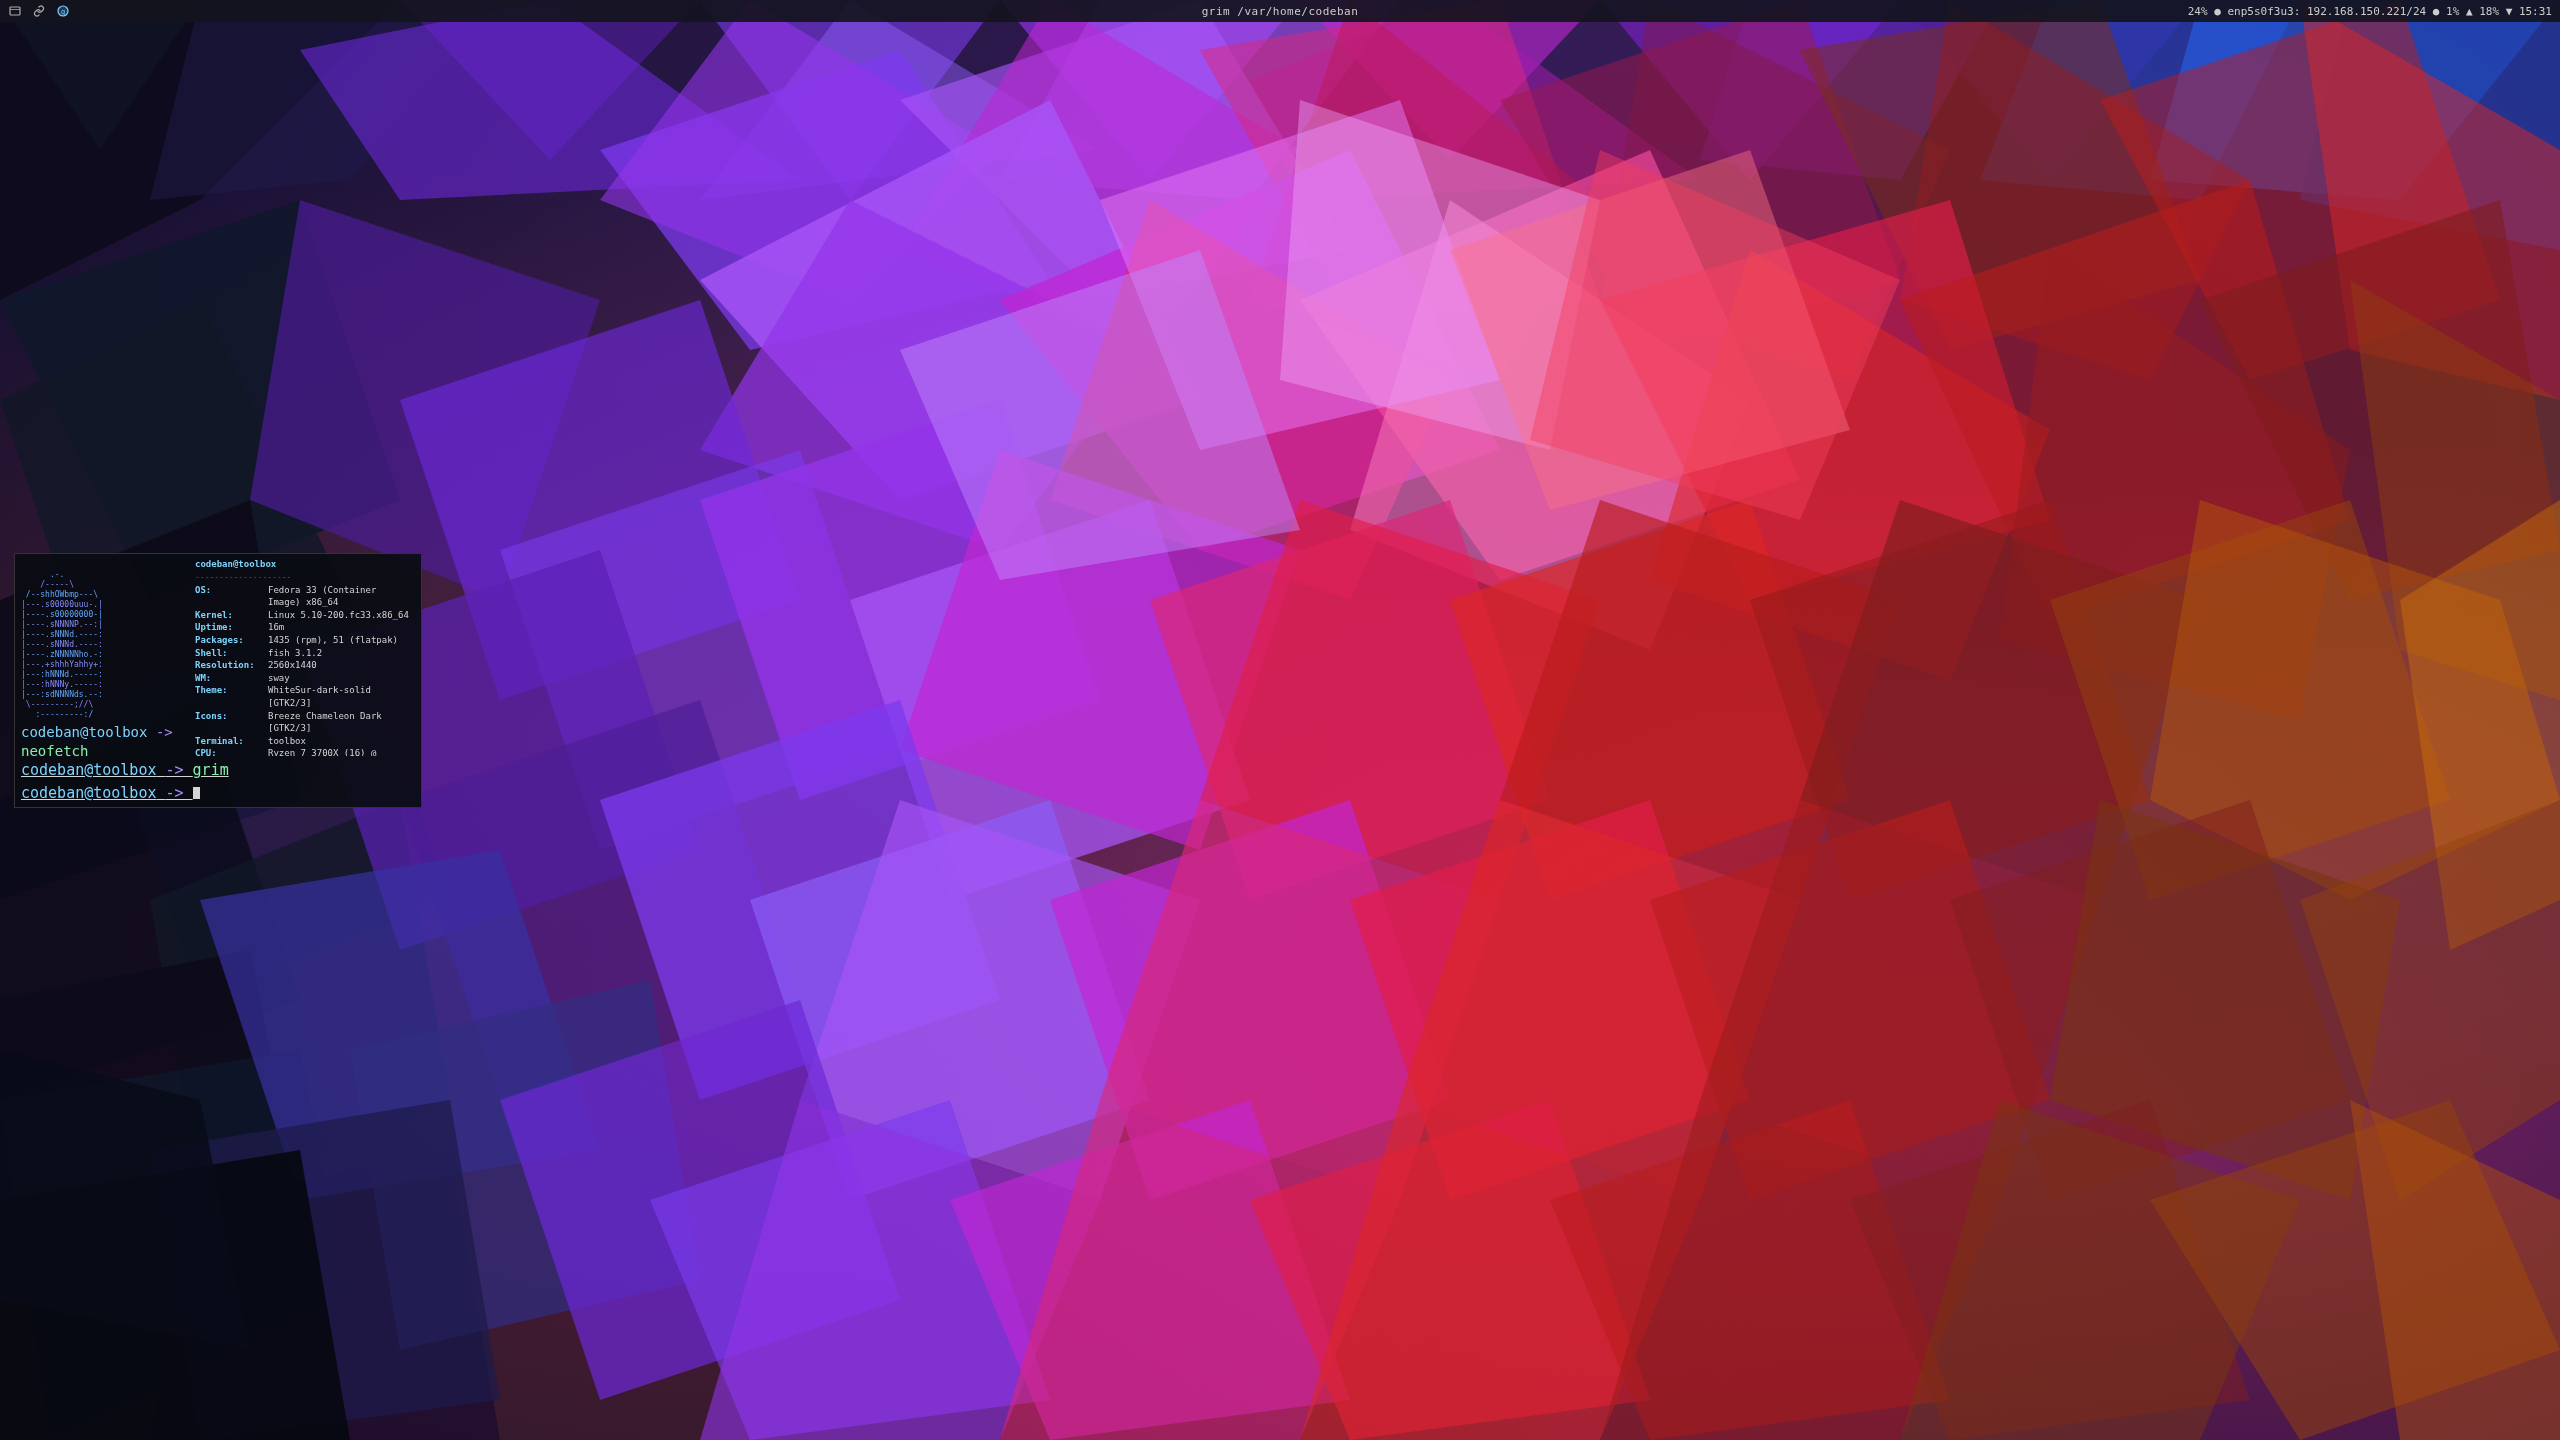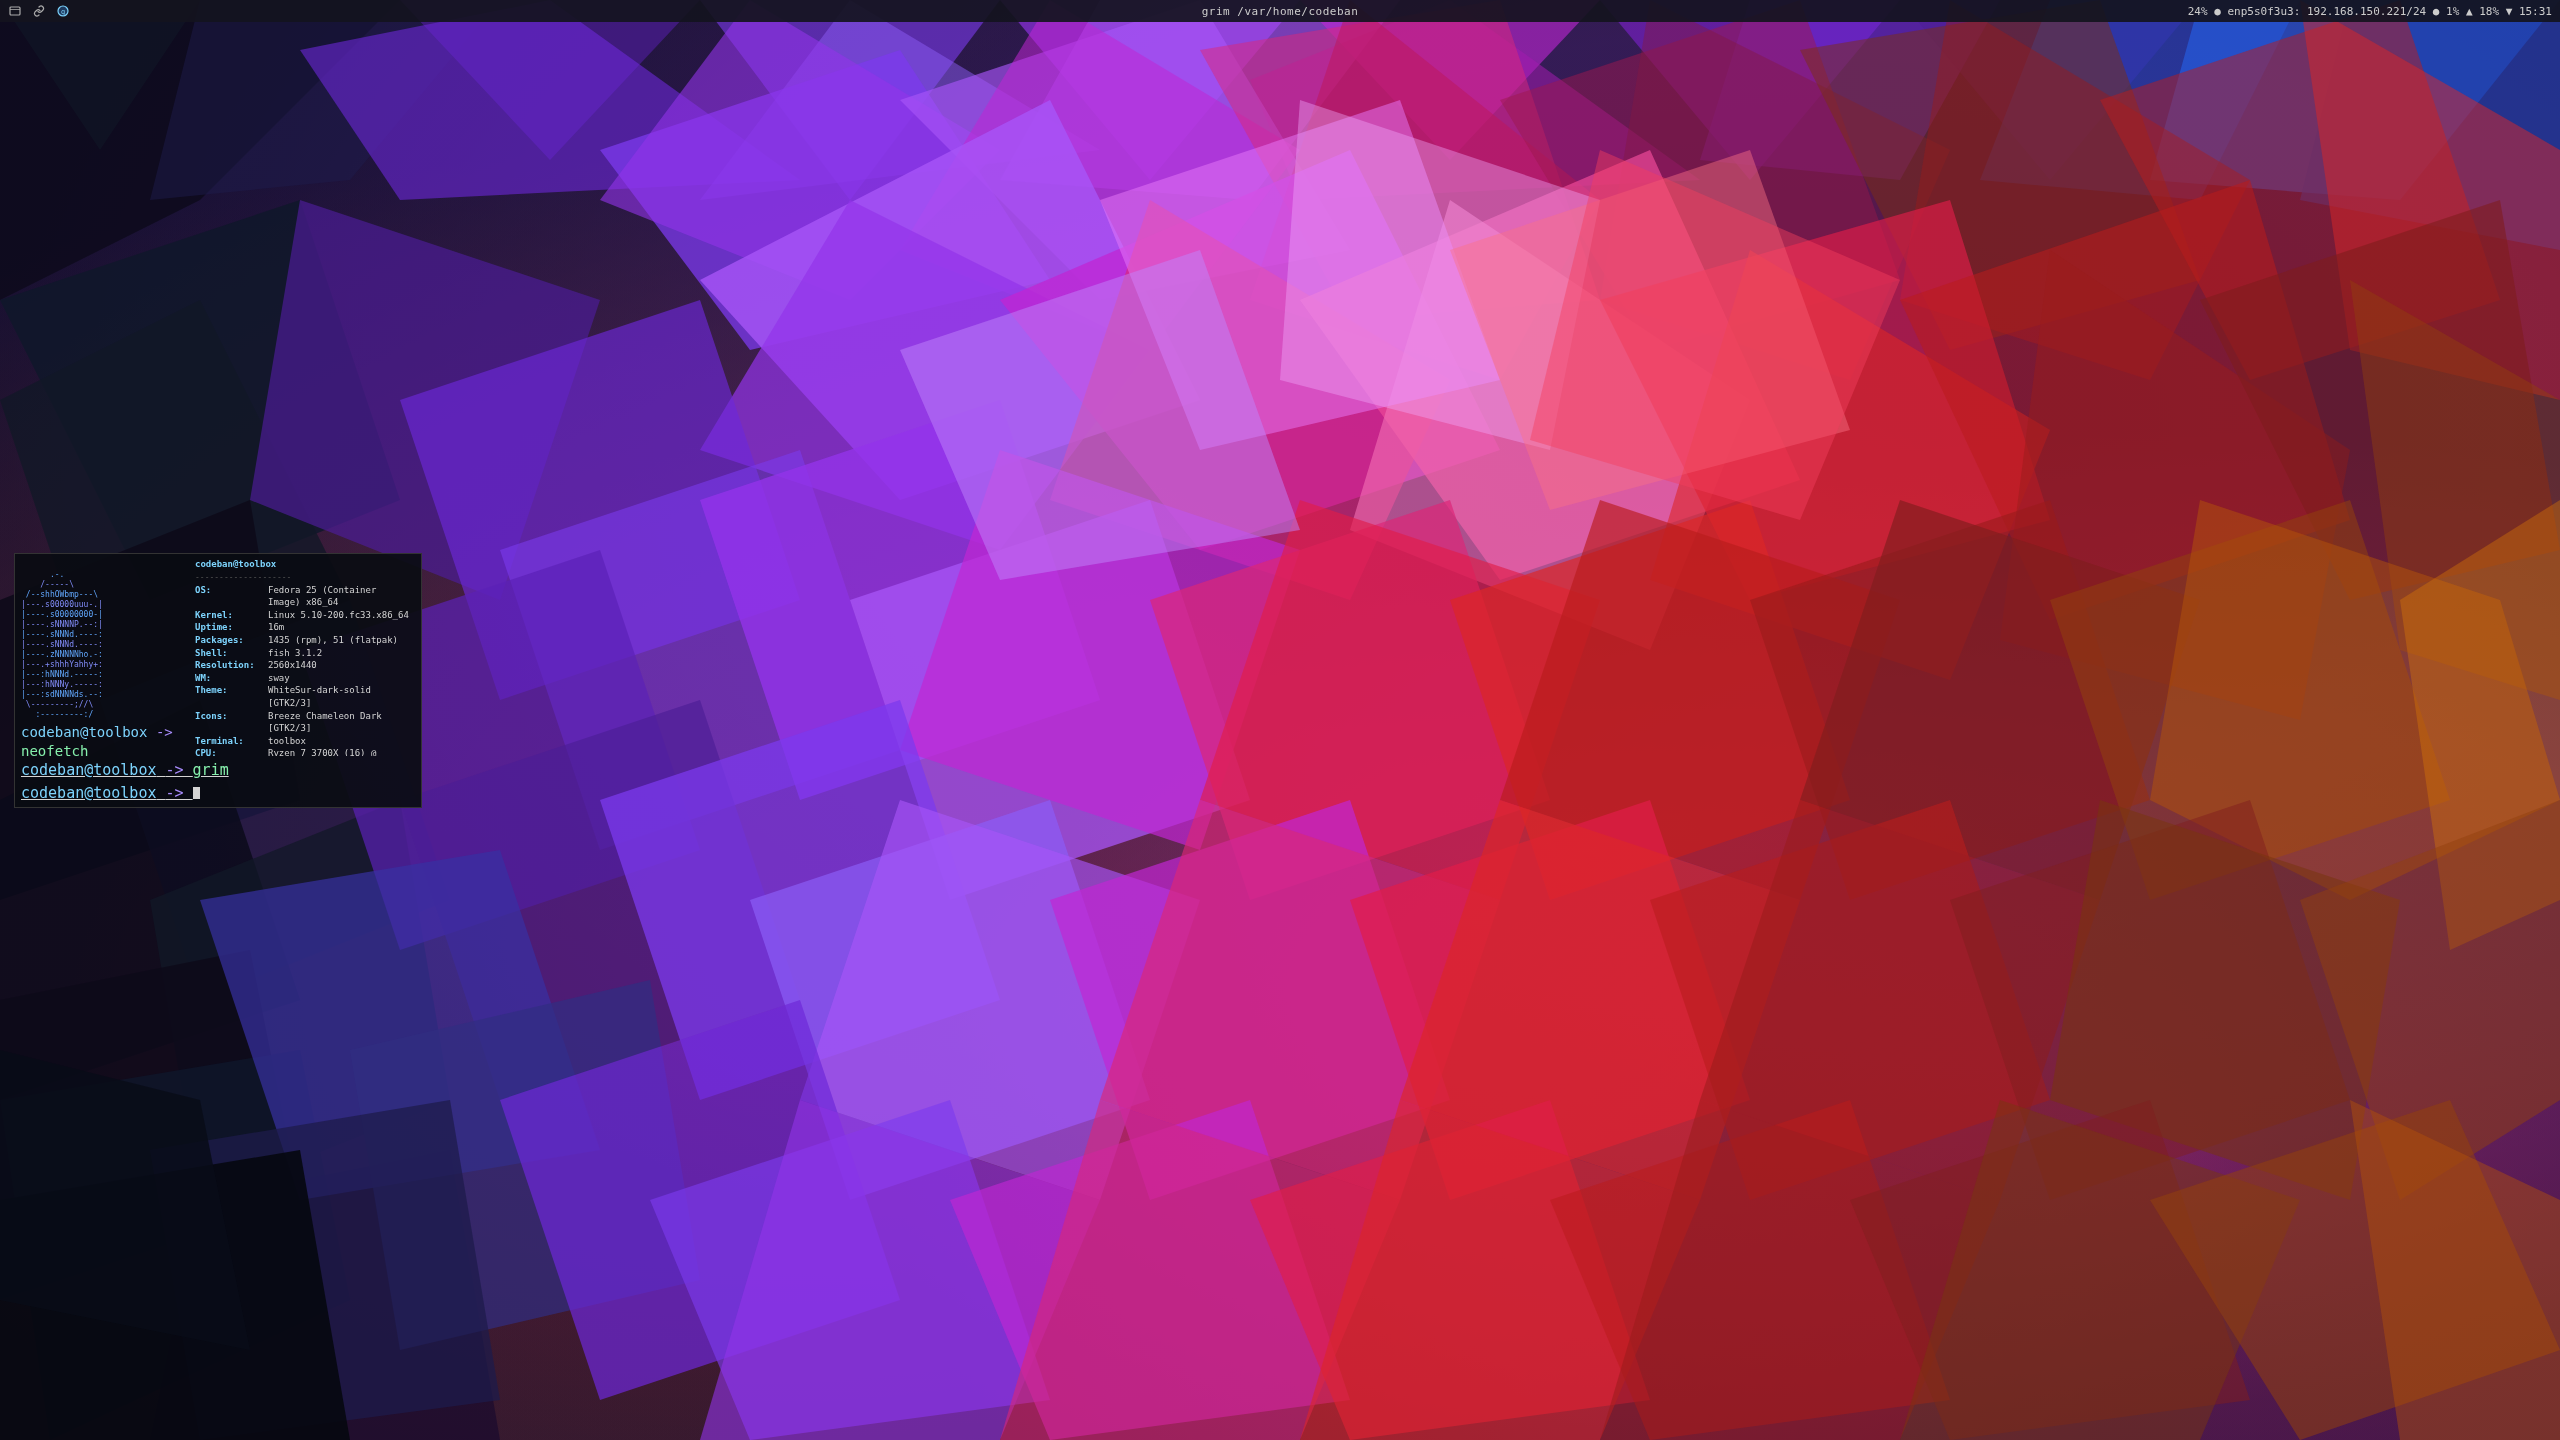--- a/index.html
+++ b/index.html
@@ -373,21 +373,21 @@
       </div>
     </div>
 
     <div id="term-right">
       <div class="neofetch-header">codeban@toolbox</div>
       <div class="neofetch-divider">--------------------</div>
       <div id="neofetch-lines">
 
       <div class="info-line">
             <span class="info-label">OS:</span>
-            <span class="info-value">Fedora 25 (Container Image) x86_64</span>
+            <span class="info-value">Fedora 33 (Container Image) x86_64</span>
           </div>
           <div class="info-line">
             <span class="info-label">Kernel:</span>
             <span class="info-value">Linux 5.10-200.fc33.x86_64</span>
           </div>
           <div class="info-line">
             <span class="info-label">Uptime:</span>
             <span class="info-value">16m</span>
           </div>
           <div class="info-line">

